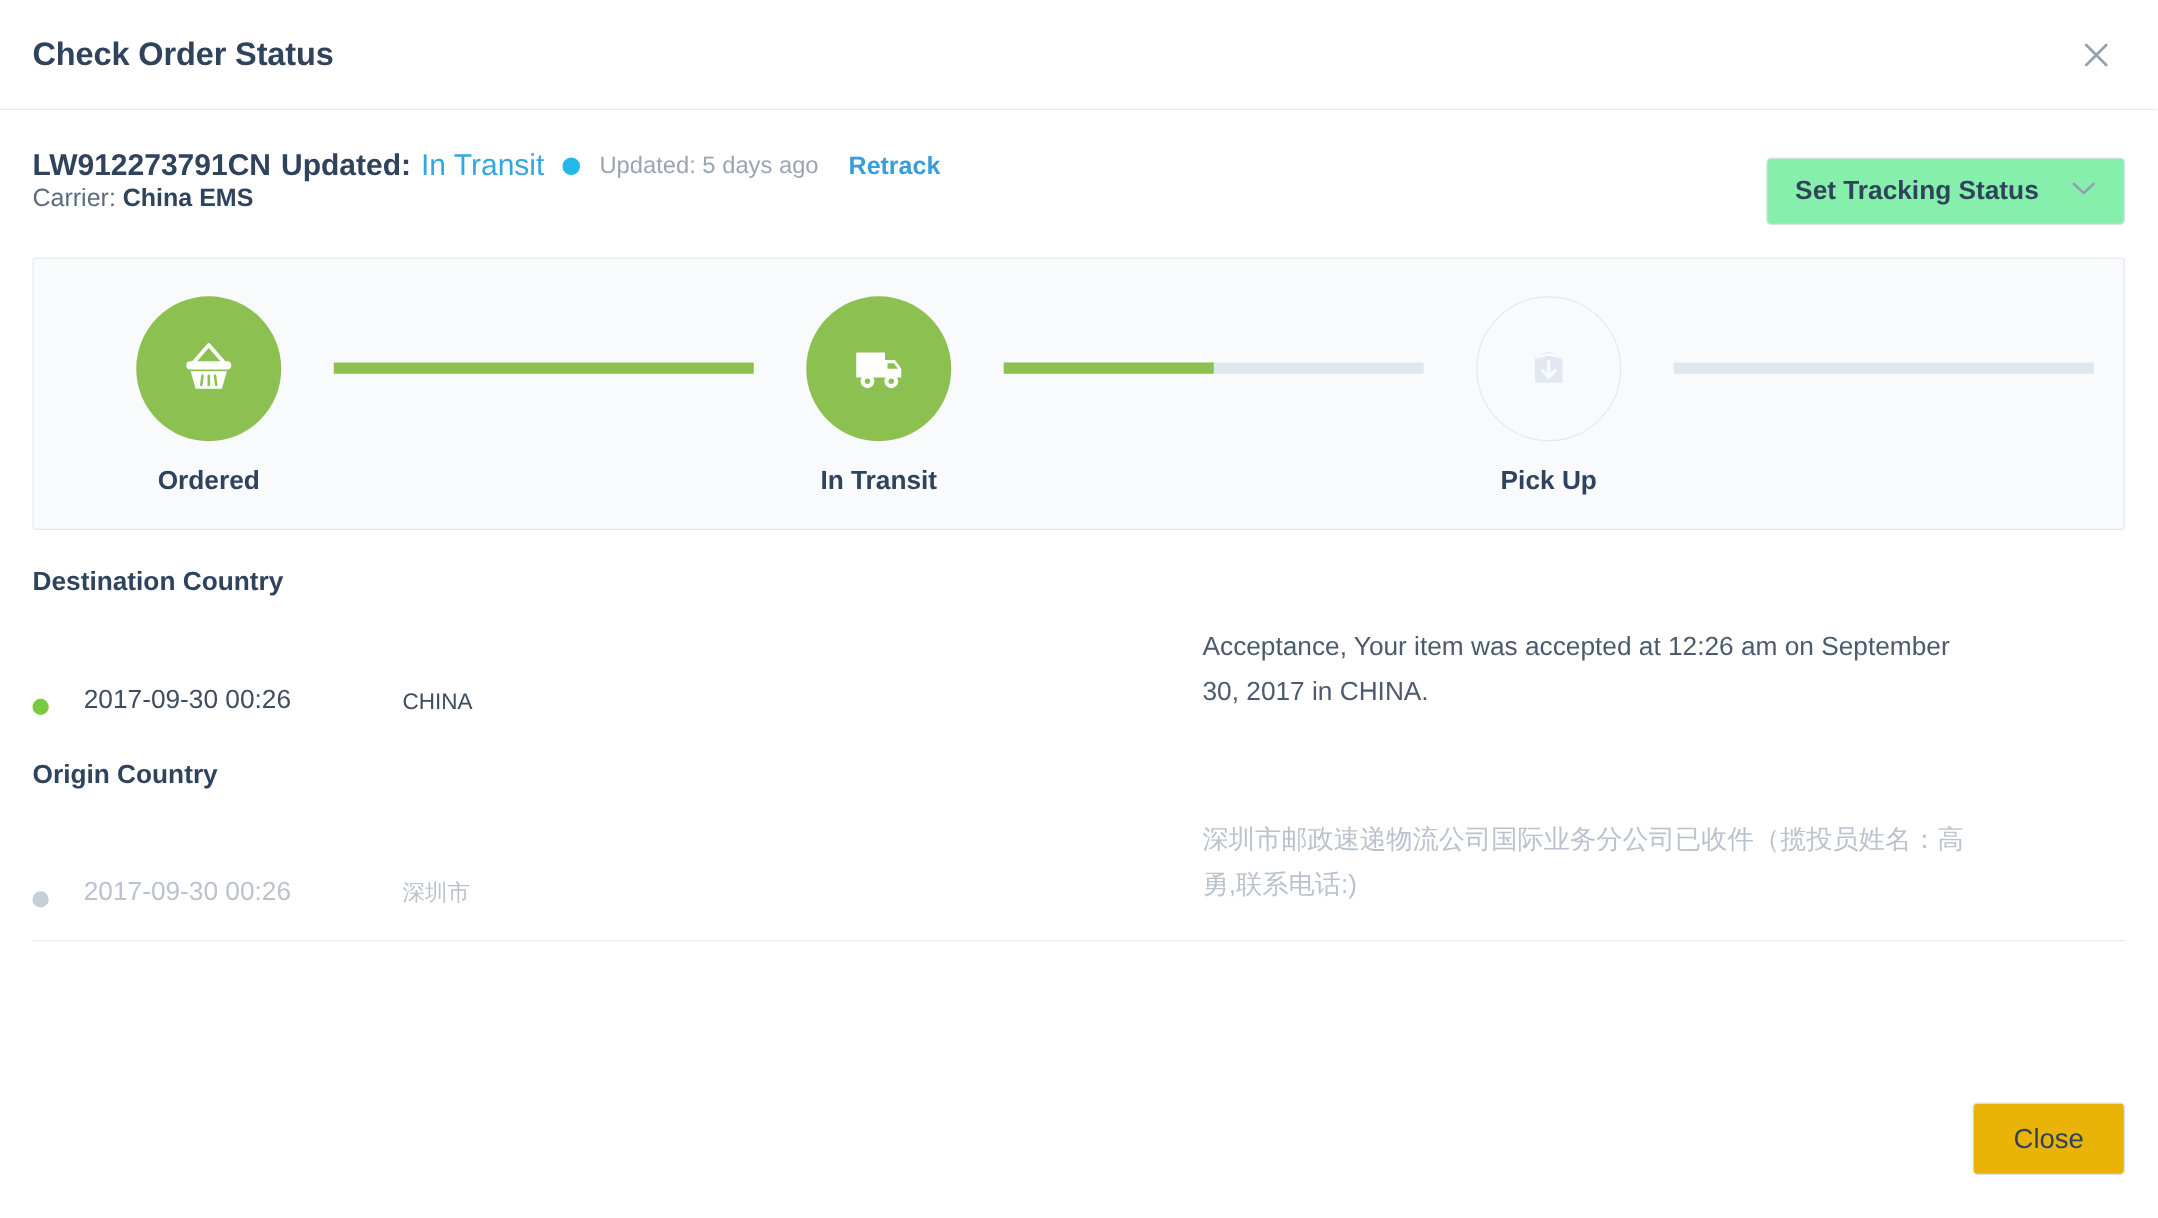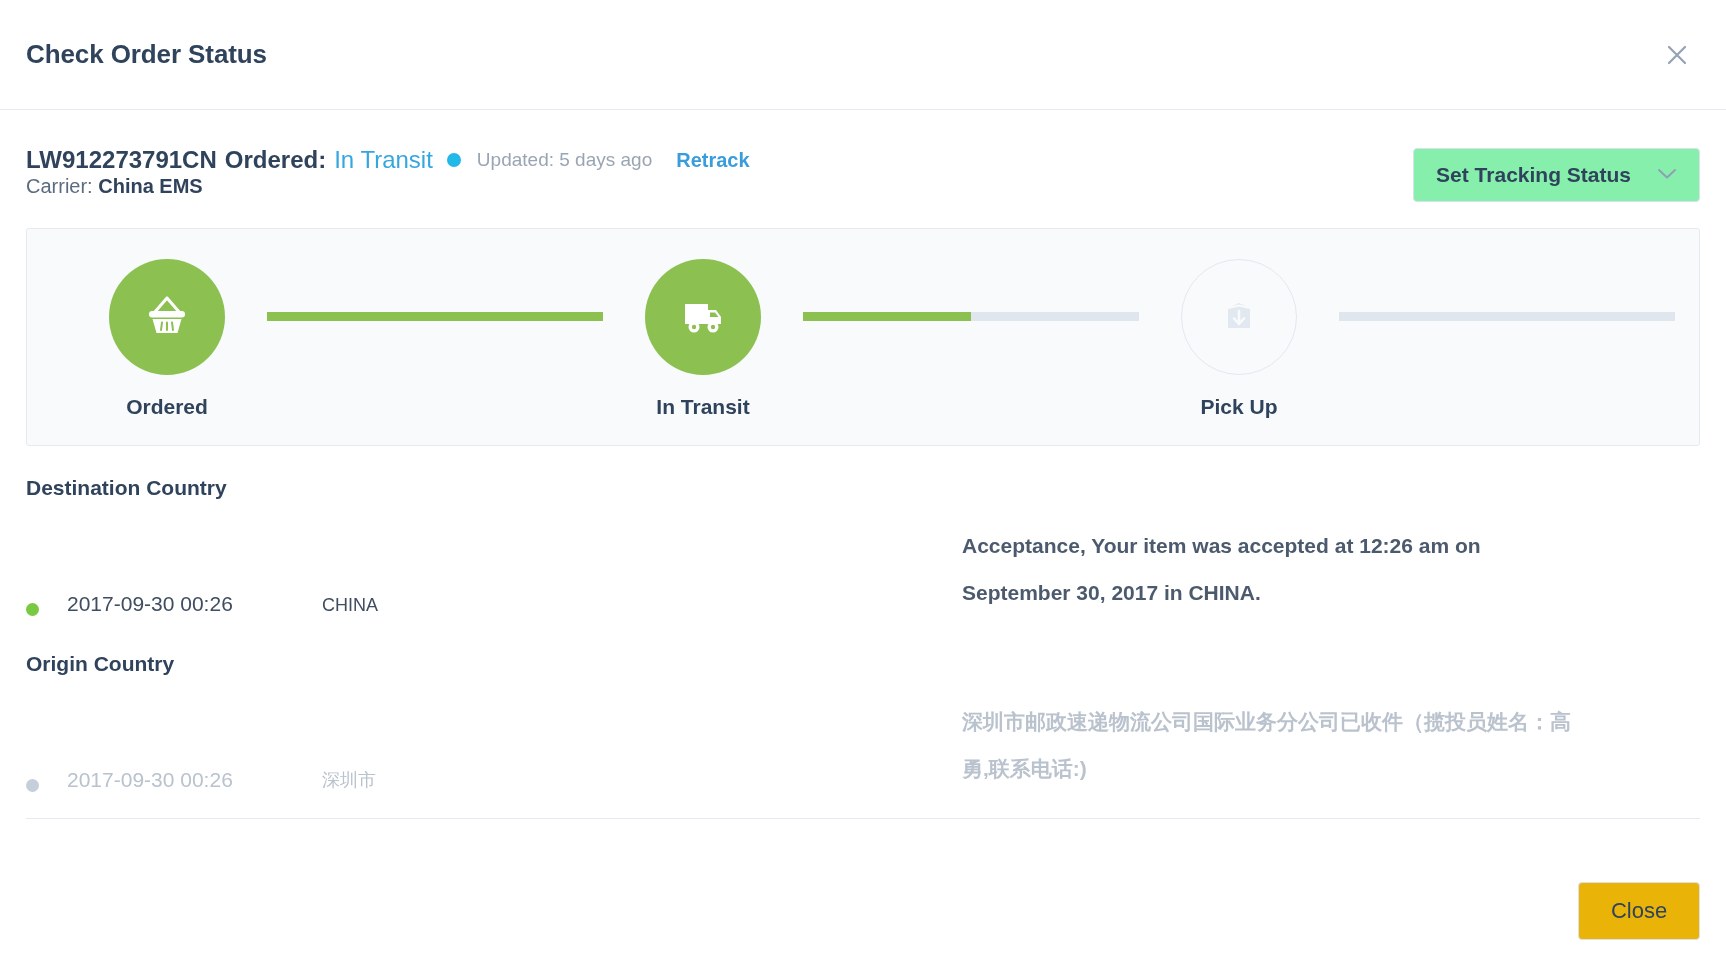--- a/index.html
+++ b/index.html
@@ -14,21 +14,21 @@
     width: 1726px;
     height: 974px;
     background: #ffffff;
     display: flex;
     flex-direction: column;
     position: relative;
   }
 
   
   .modal-header {
-    height: 110px;
+    height: 88px;
     border-bottom: 1px solid #e6eaf0;
     display: flex;
     align-items: center;
     padding: 0 32px 0 26px;
     flex: 0 0 auto;
   }
   .modal-title {
     font-size: 26px;
     font-weight: bold;
     color: #30435c;
@@ -48,21 +48,21 @@
   
   .modal-body {
     flex: 1 1 auto;
     padding: 30px 26px 0 26px;
     position: relative;
     overflow: hidden;
   }
 
   .status-row {
     display: flex;
-    align-items: center;
+    align-items: flex-start;
   }
   .status-left { flex: 1 1 auto; }
   .status-line1 {
     display: flex;
     align-items: center;
     font-size: 24px;
     line-height: 30px;
     white-space: nowrap;
   }
   .tracking-num {
@@ -217,23 +217,22 @@
     flex: 0 0 auto;
   }
   .event-loc {
     width: 640px;
     font-size: 18px;
     flex: 0 0 auto;
   }
   .event-desc {
     flex: 1 1 auto;
     font-size: 21px;
-    line-height: 47px;
+    line-height: 36px;
     max-width: 620px;
-    font-weight: bold;
   }
   .tone-dark { color: #4c5a6e; }
   .tone-light { color: #b9c2cd; }
   .tone-dark-strong { color: #3f4d60; }
 
   .events-divider {
     border-top: 1px solid #e6eaf0;
     margin-top: 16px;
   }
 
@@ -273,21 +272,21 @@
       </svg>
     </div>
   </div>
 
   <div class="modal-body">
 
     <div class="status-row">
       <div class="status-left">
         <div class="status-line1">
           <span class="tracking-num">LW912273791CN</span>
-          <span class="status-label-word">Ordered:</span>
+          <span class="status-label-word">Updated:</span>
           <span class="status-value">In Transit</span>
           <span class="status-dot"></span>
           <span class="updated-text">Updated: 5 days ago</span>
           <span class="retrack-link">Retrack</span>
         </div>
         <div class="carrier-line">
           <span>Carrier:</span>
           <span class="carrier-name">China EMS</span>
         </div>
       </div>

